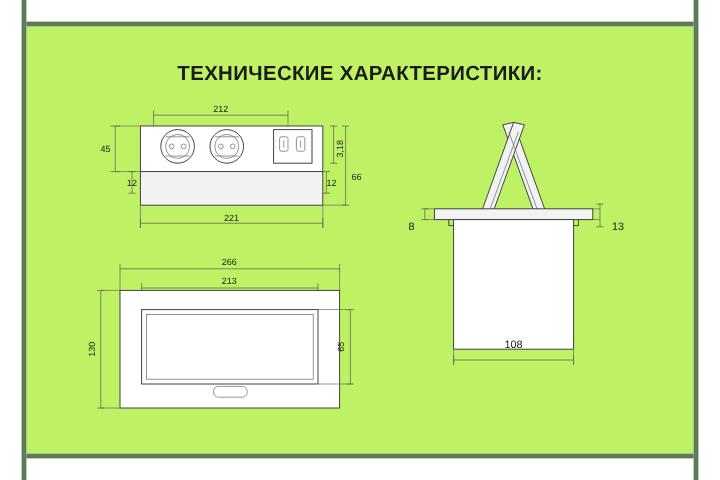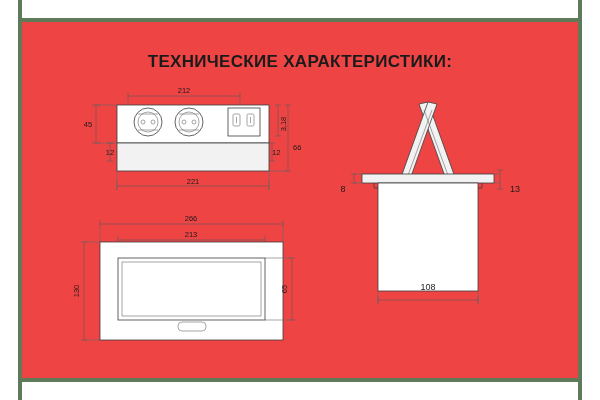--- a/index.html
+++ b/index.html
@@ -10,21 +10,21 @@
   body {
     width: 600px;
     height: 400px;
     font-family: "Liberation Sans", sans-serif;
     overflow: hidden;
   }
   #page {
     position: relative;
     width: 600px;
     height: 400px;
-    background: #ef4444;
+    background: #bef264;
     box-sizing: border-box;
   }
   
   .frame-left, .frame-right {
     position: absolute;
     top: 0;
     width: 22px;
     height: 400px;
     background: #ffffff;
     border-left: 4px solid #5f7a59;

